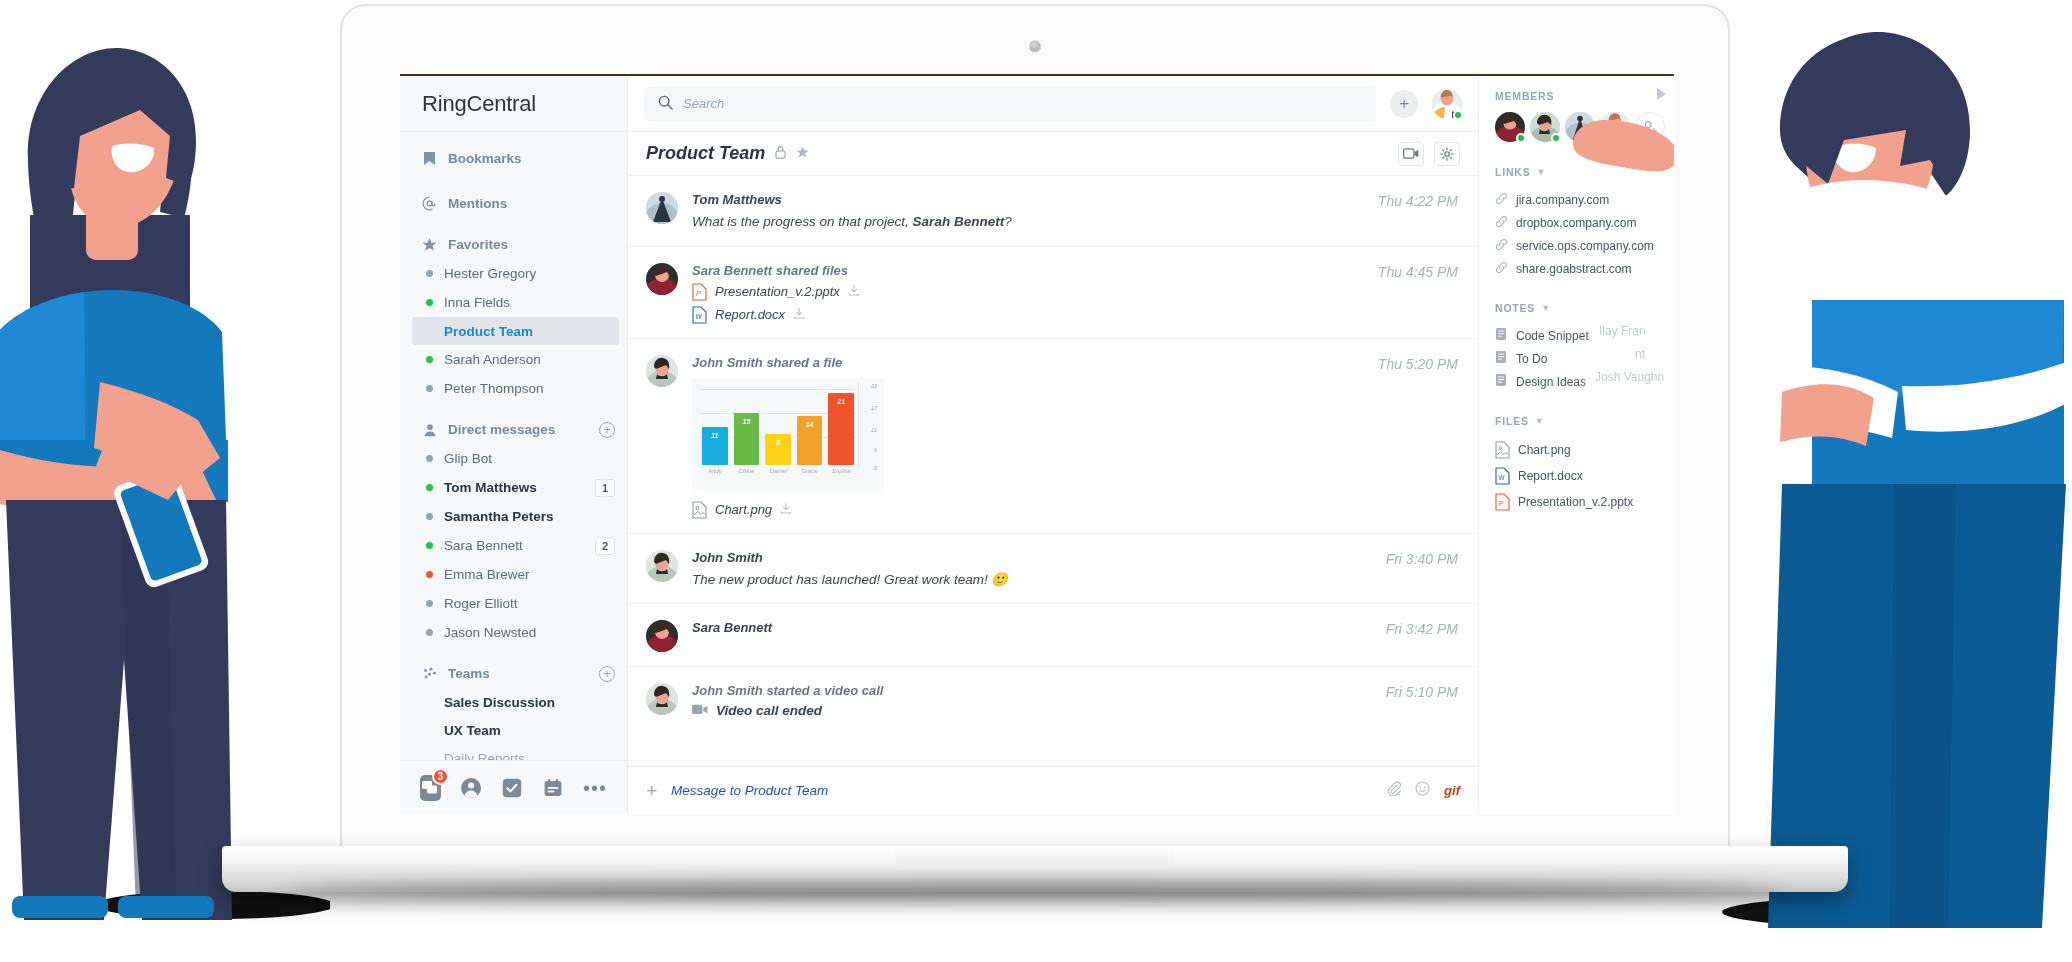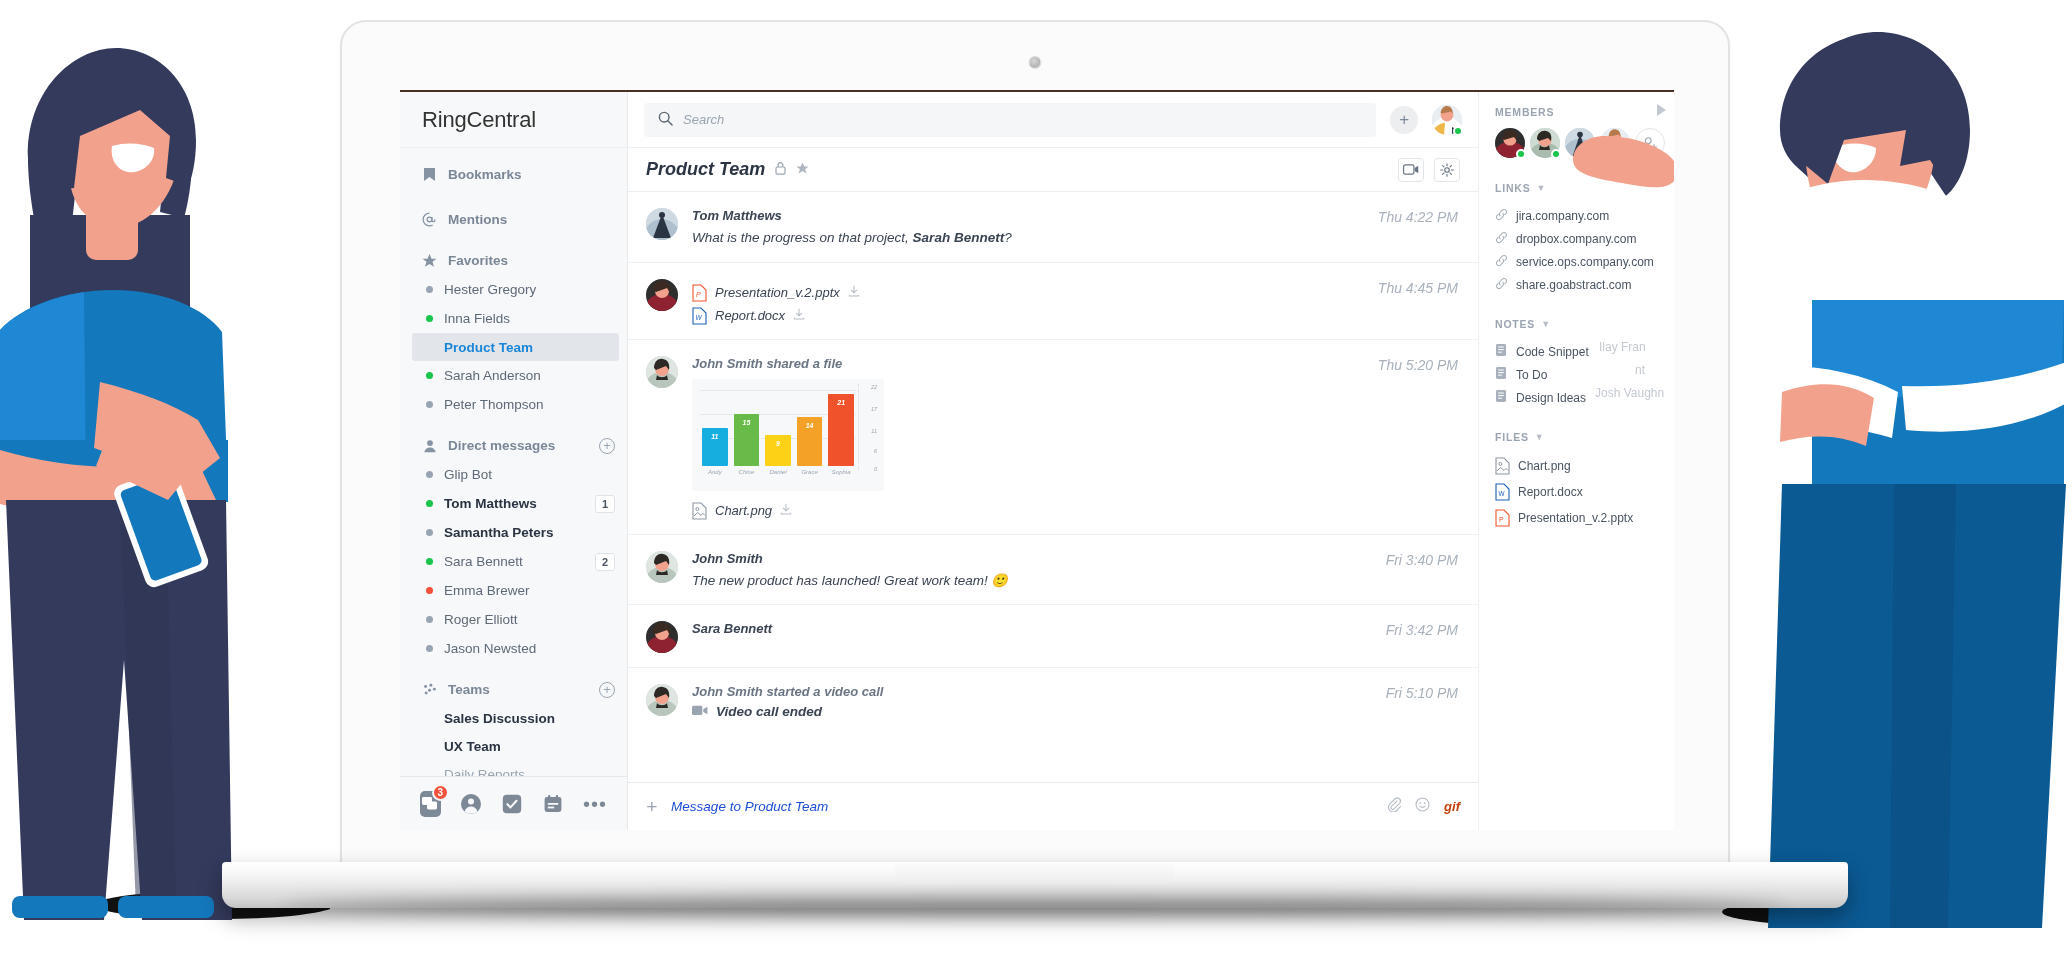--- a/index.html
+++ b/index.html
@@ -10,21 +10,21 @@
     font-family: "Liberation Sans", sans-serif;
   }
   .stage { position: relative; width: 2072px; height: 962px; background:#fff; }
 
   
   .char { position: absolute; top: 0; pointer-events: none; }
   .char-left  { left: 0;   width: 330px; height: 962px; }
   .char-right { right: 0;  width: 400px; height: 962px; }
 
   
-  .laptop { position: absolute; left: 340px; top: 16px; width: 1266px; height: 900px; }
+  .laptop { position: absolute; left: 340px; top: 0; width: 1266px; height: 900px; }
   .lid {
     position: absolute; left: 0; top: 4px; width: 1390px; height: 878px;
     background: #fbfbfb;
     border: 2px solid #e3e3e3;
     border-radius: 26px 26px 6px 6px;
     box-shadow: 0 2px 3px rgba(0,0,0,.05);
   }
   .webcam {
     position: absolute; left: 50%; top: 34px; transform: translateX(-50%);
     width: 13px; height: 13px; border-radius: 50%;
@@ -543,20 +543,21 @@
               <div class="msg">
                 <div class="av">
                   <svg viewBox="0 0 32 32">
                       <rect width="32" height="32" fill="#2e2e2e"></rect>
                       <path d="M0 24c4-6 9-9 16-9s12 3 16 9v8H0z" fill="#8e2230"></path>
                       <circle cx="16" cy="12" r="7" fill="#f2a28c"></circle>
                       <path d="M7 11c1-7 6-10 11-9s8 6 6 12l-3-5-11 4z" fill="#3a2a22"></path>
                     </svg>
                 </div>
                 <div class="mbody">
+                  <div class="mname sys">Sara Bennett shared files</div>
                   <div class="filerow">
                     <svg class="fi" viewBox="0 0 15 18">
                         <path d="M1 1h8l5 5v11H1z" fill="#fff" stroke="#f0522b" stroke-width="1.1"></path>
                         <text x="4" y="13" font-size="7" fill="#f0522b" font-family="Liberation Sans">P</text>
                       </svg>
                     <span>Presentation_v.2.pptx</span>
                     <span class="dl">
                       <svg width="12" height="12" viewBox="0 0 13 13">
                           <path d="M6.5 1v7M3.6 5.6l2.9 2.9 2.9-2.9" fill="none" stroke="currentColor" stroke-width="1.1" stroke-linecap="round"></path>
                           <path d="M1.4 10.6v1.2h10.2v-1.2" fill="none" stroke="currentColor" stroke-width="1.1"></path>

